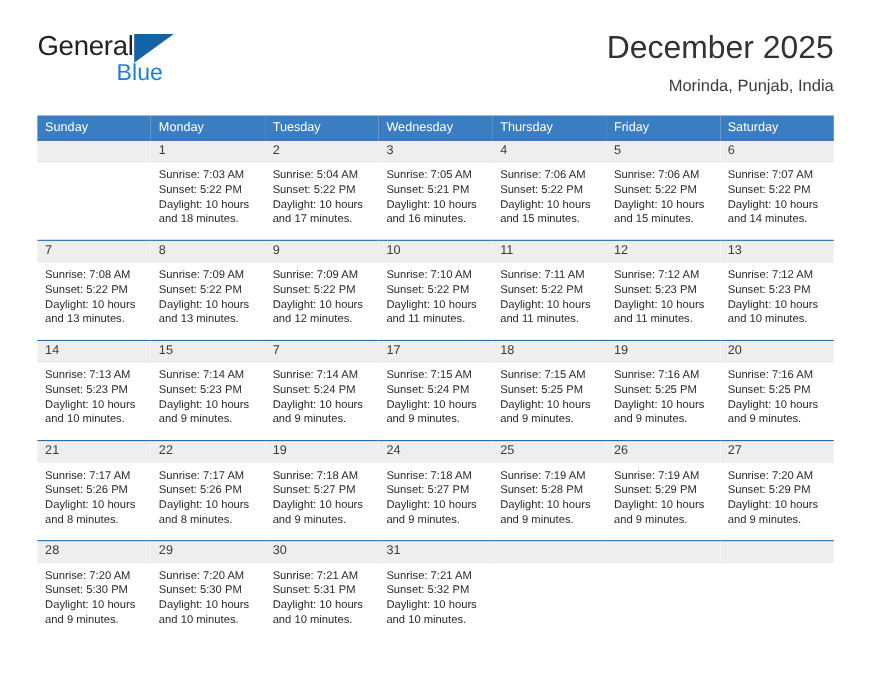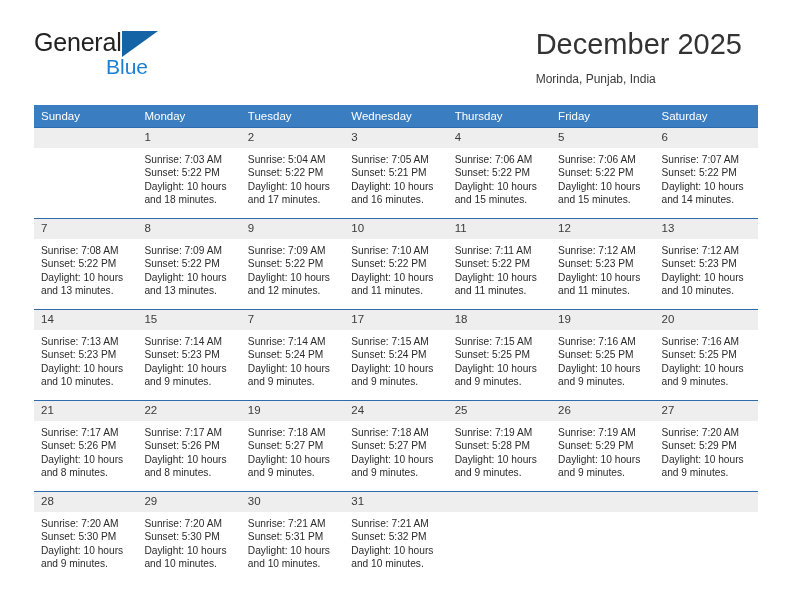--- a/index.html
+++ b/index.html
@@ -59,31 +59,32 @@
     line-height: 26px;
     font-size: 21px;
     color: #1b7fd4;
     margin-left: 72px;
     margin-top: -2px;
     white-space: nowrap;
   }
 
   .title-block {
     position: absolute;
-    right: 16px;
+    right: 0;
     top: -2px;
+    text-align: right;
   }
   .cal-title {
     font-size: 29px;
     color: #333333;
     line-height: 36px;
     white-space: nowrap;
   }
   .cal-subtitle {
-    font-size: 12px;
+    font-size: 15px;
     color: #3a3a3a;
     line-height: 22px;
     margin-top: 6px;
     white-space: nowrap;
   }
 
   
   .calendar {
     position: absolute;
     left: 34px;

